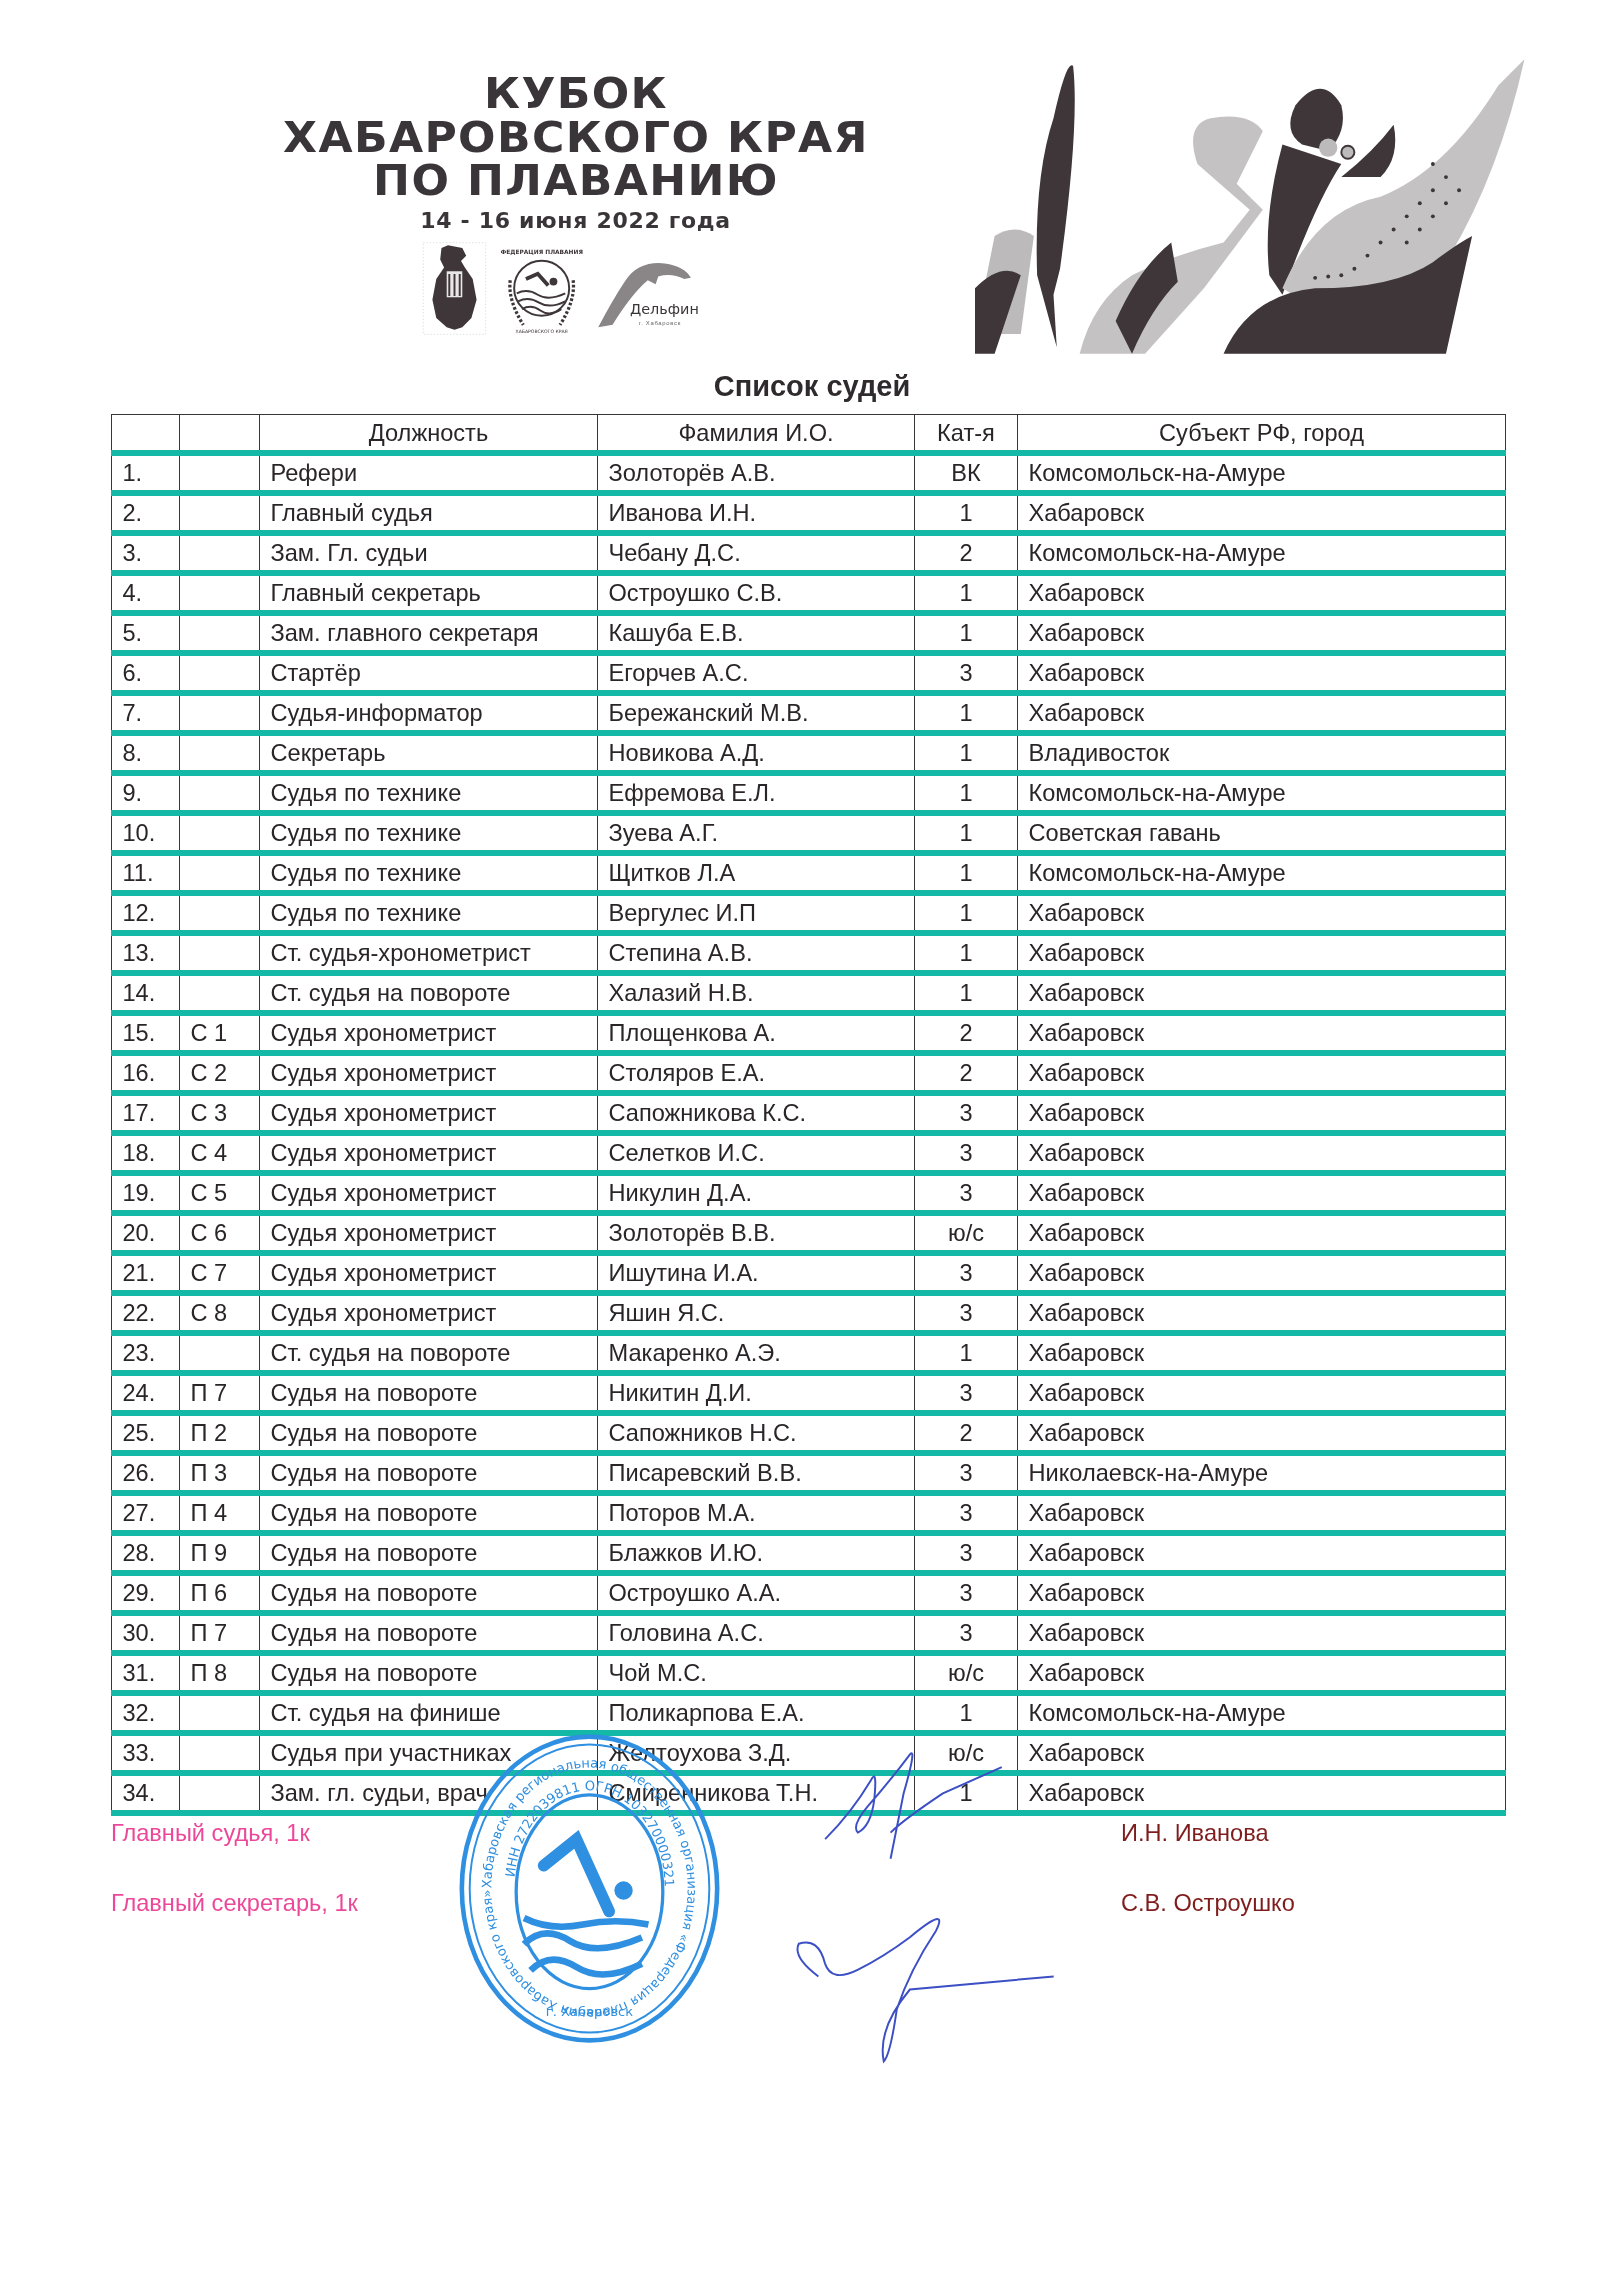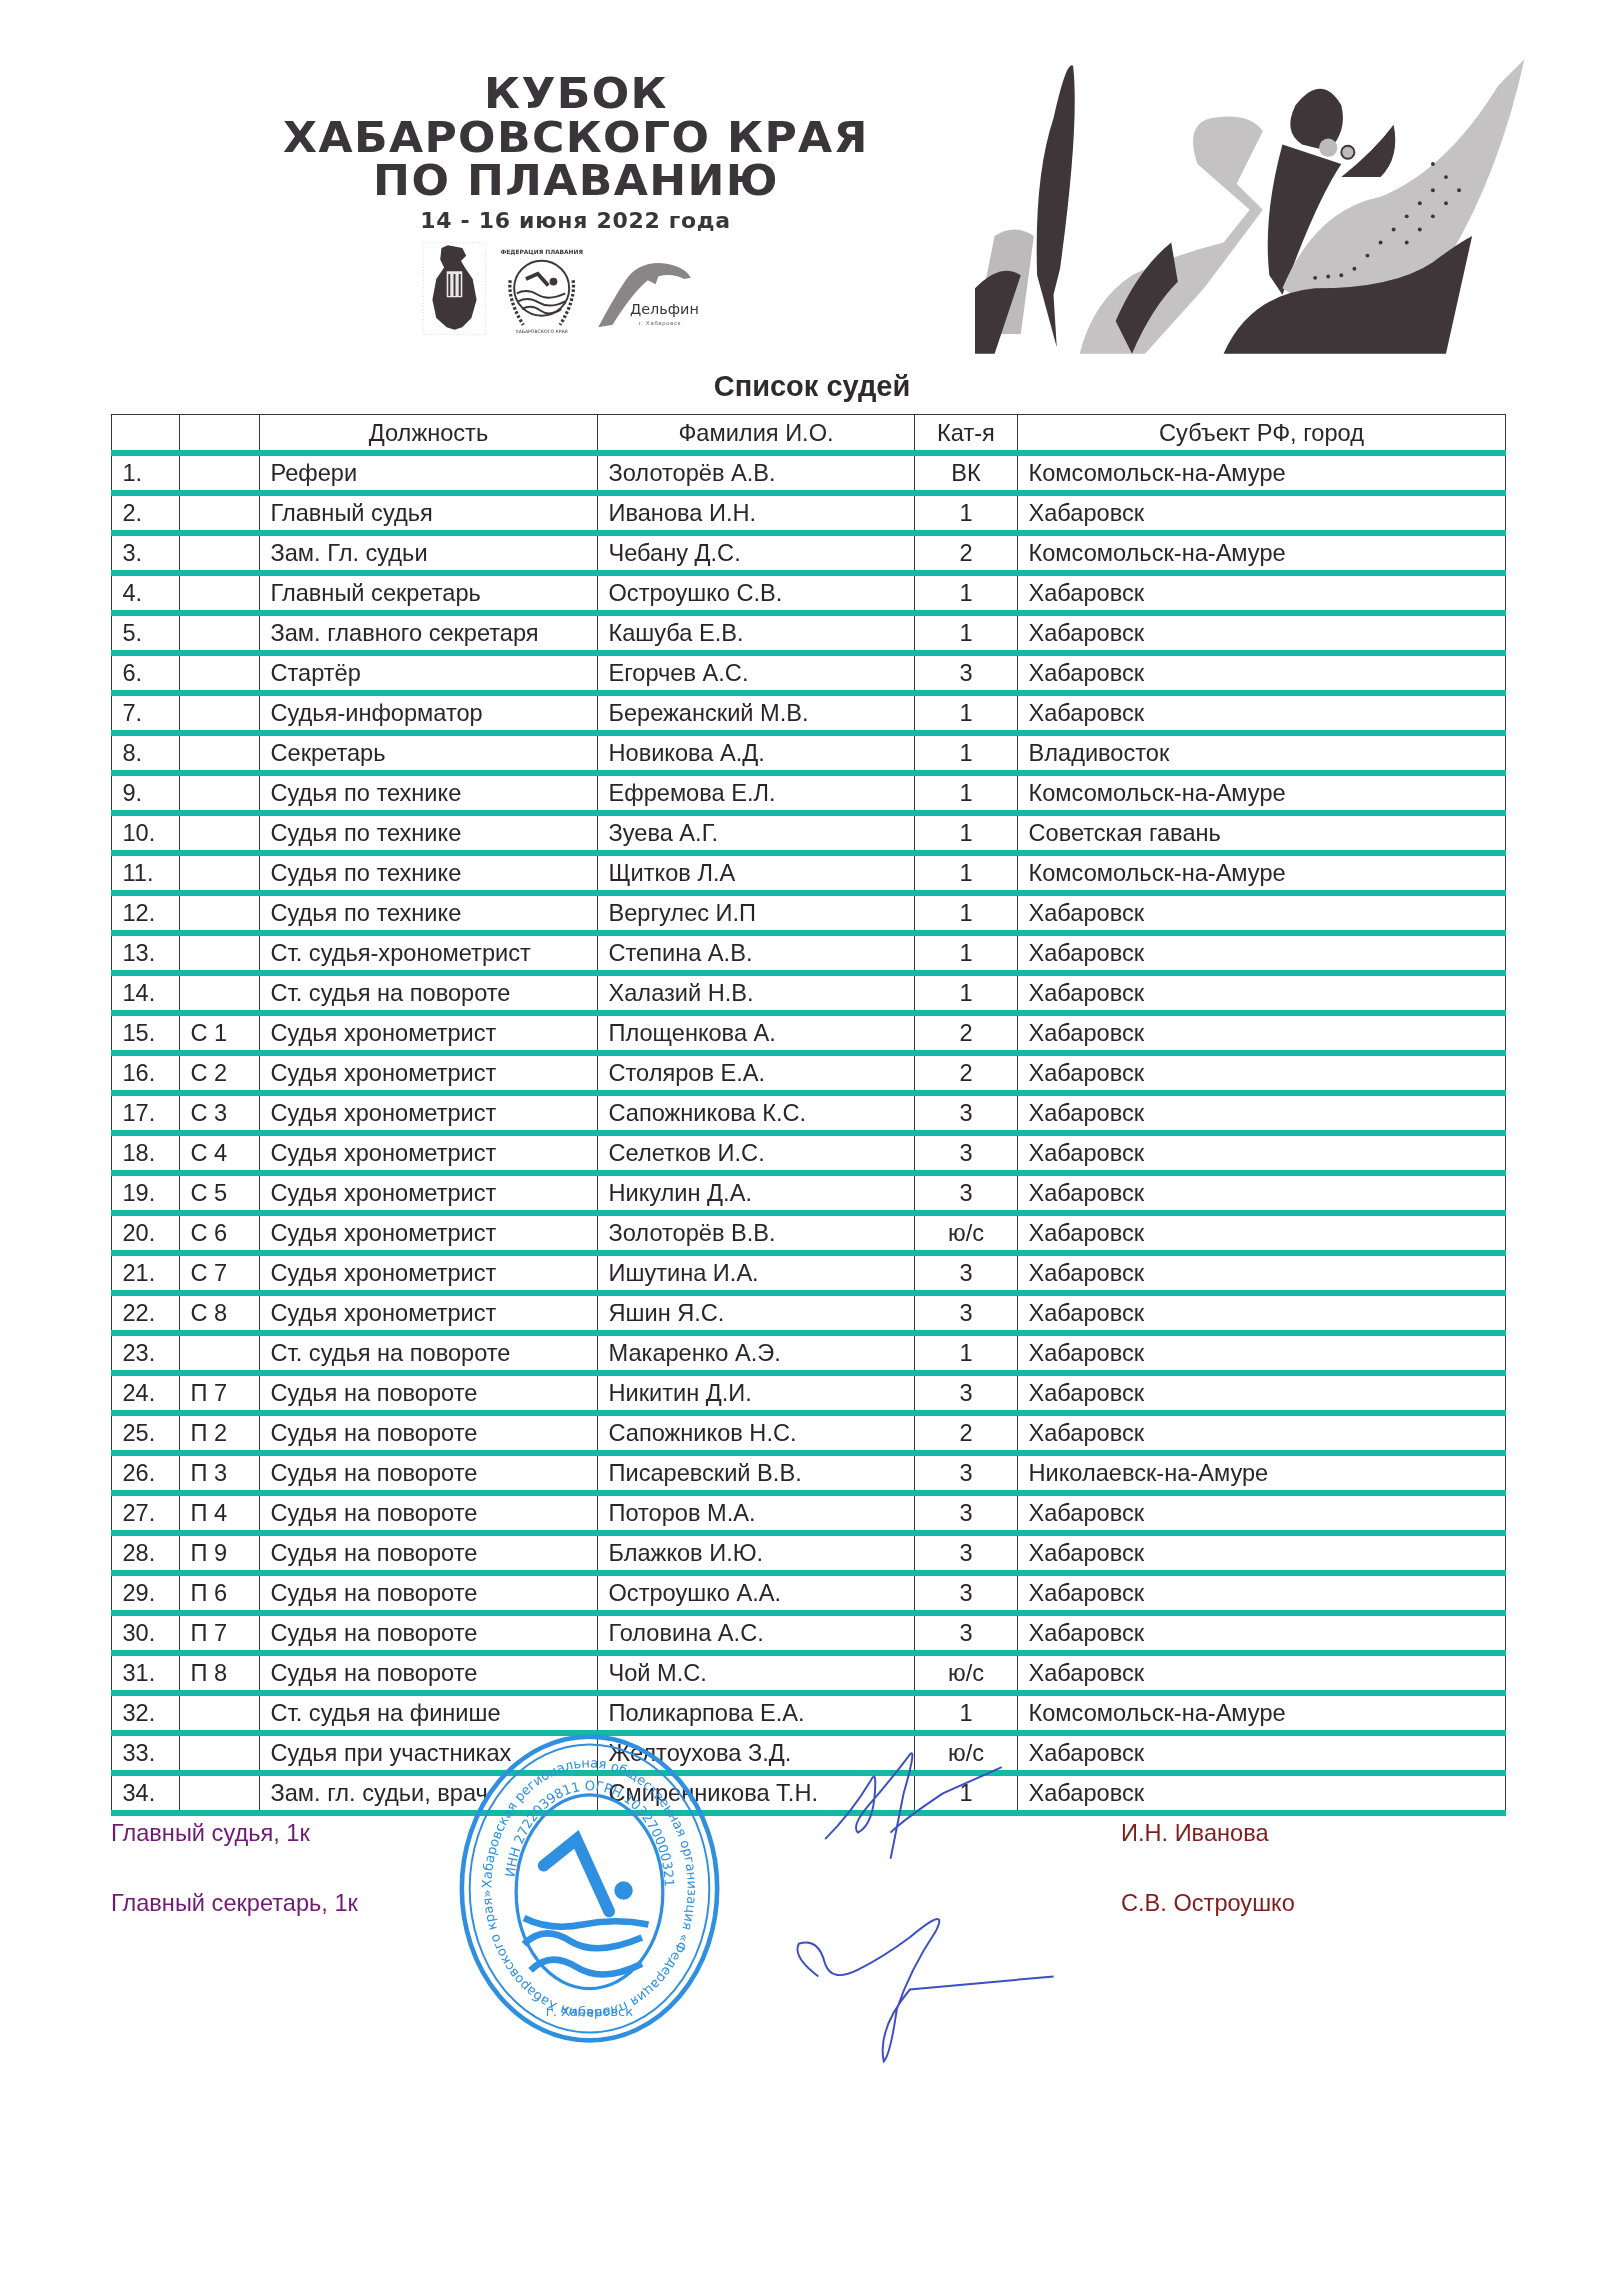--- a/index.html
+++ b/index.html
@@ -34,21 +34,21 @@
                  overflow: hidden; font-weight: normal; vertical-align: middle; line-height: 34px; }
   table.judges tr { border-bottom: 6px solid #14b8a6; }
   table.judges th { text-align: center; height: 35px; }
   col.c-num { width: 68px; } col.c-code { width: 80px; } col.c-role { width: 338px; }
   col.c-name { width: 317px; } col.c-cat { width: 103px; } col.c-city { width: 488px; }
   td.num { padding-left: 6.5px; }
   td.code { padding-left: 14.4px; }
   td.cat { text-align: center; padding: 0; border-radius: 18px; }
 
   
-  .sig-label { left: 111px; font-size: 23.6px; color: #701a75; }
+  .sig-label { left: 111px; font-size: 23.6px; color: #ec4899; }
   .sig-name { left: 1121px; font-size: 23.6px; color: #7f1d1d; }
   .stamp { left: 452px; top: 1728px; width: 275px; height: 321px; }
   .signature { position: absolute; }
 </style>
 </head>
 <body>
 
 <div class="abs cup-title l1">КУБОК</div>
 <div class="abs cup-title l2">ХАБАРОВСКОГО КРАЯ</div>
 <div class="abs cup-title l3">ПО ПЛАВАНИЮ</div>

